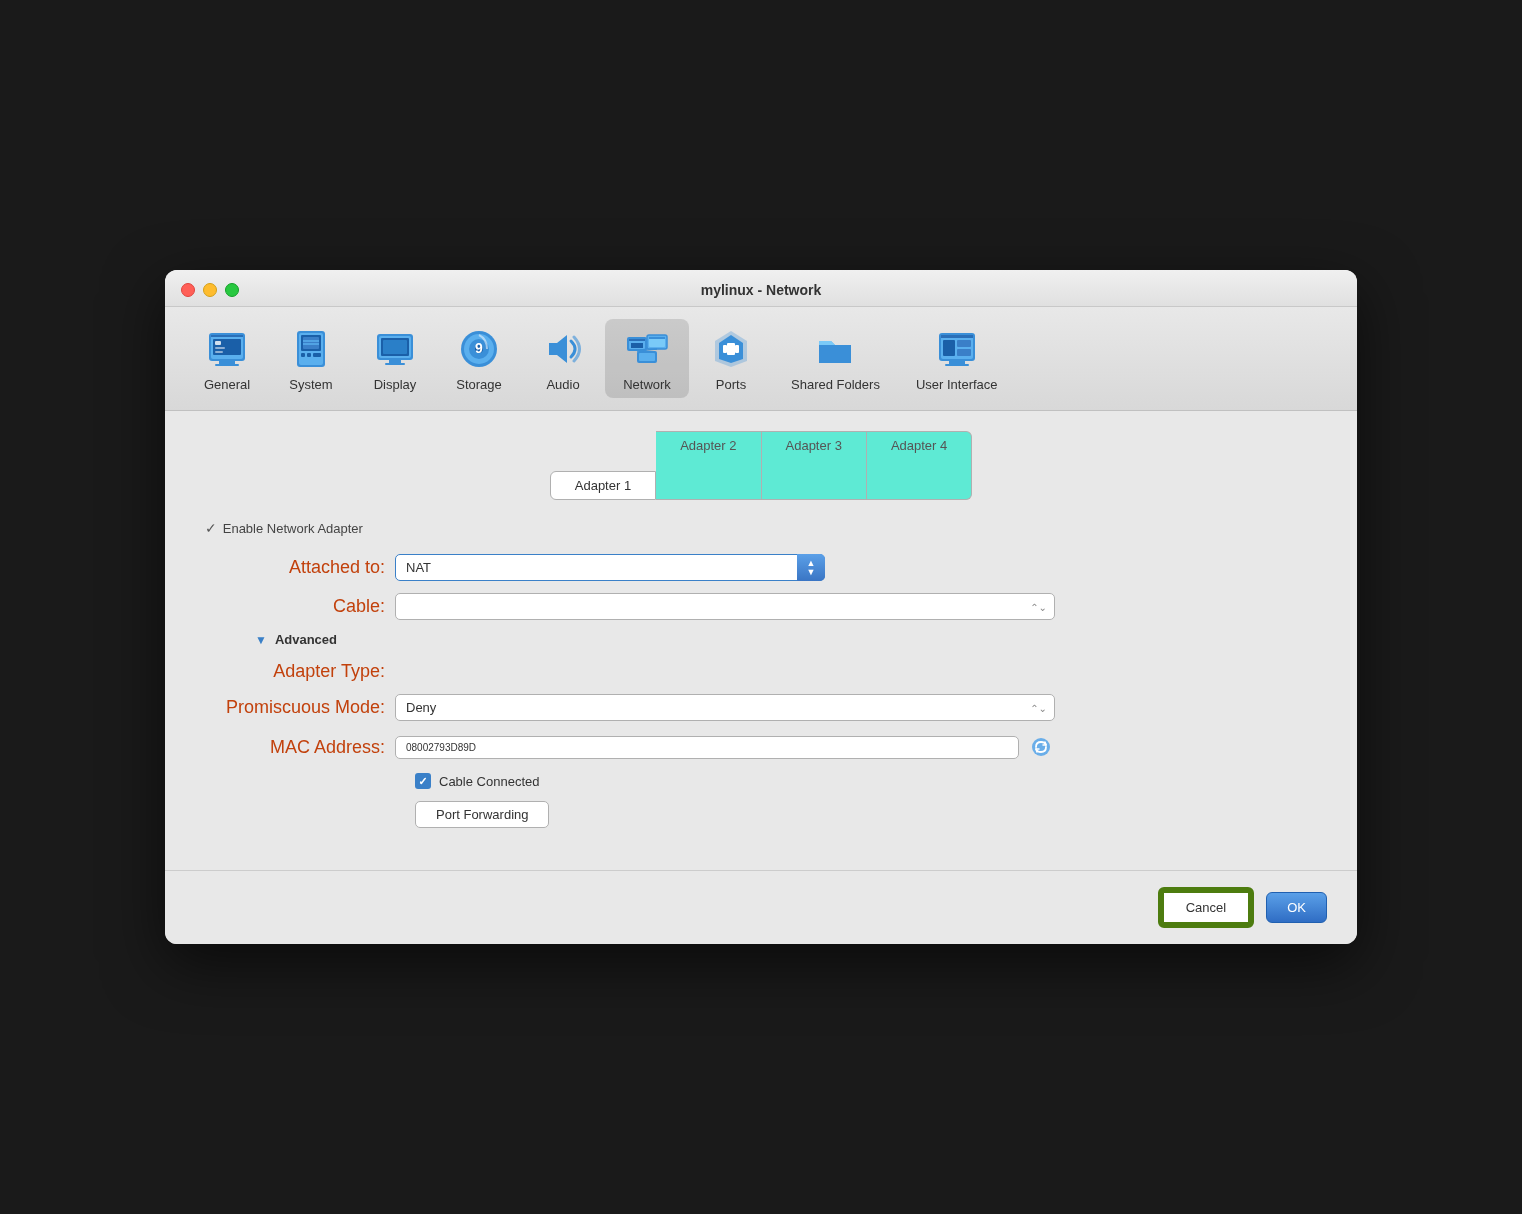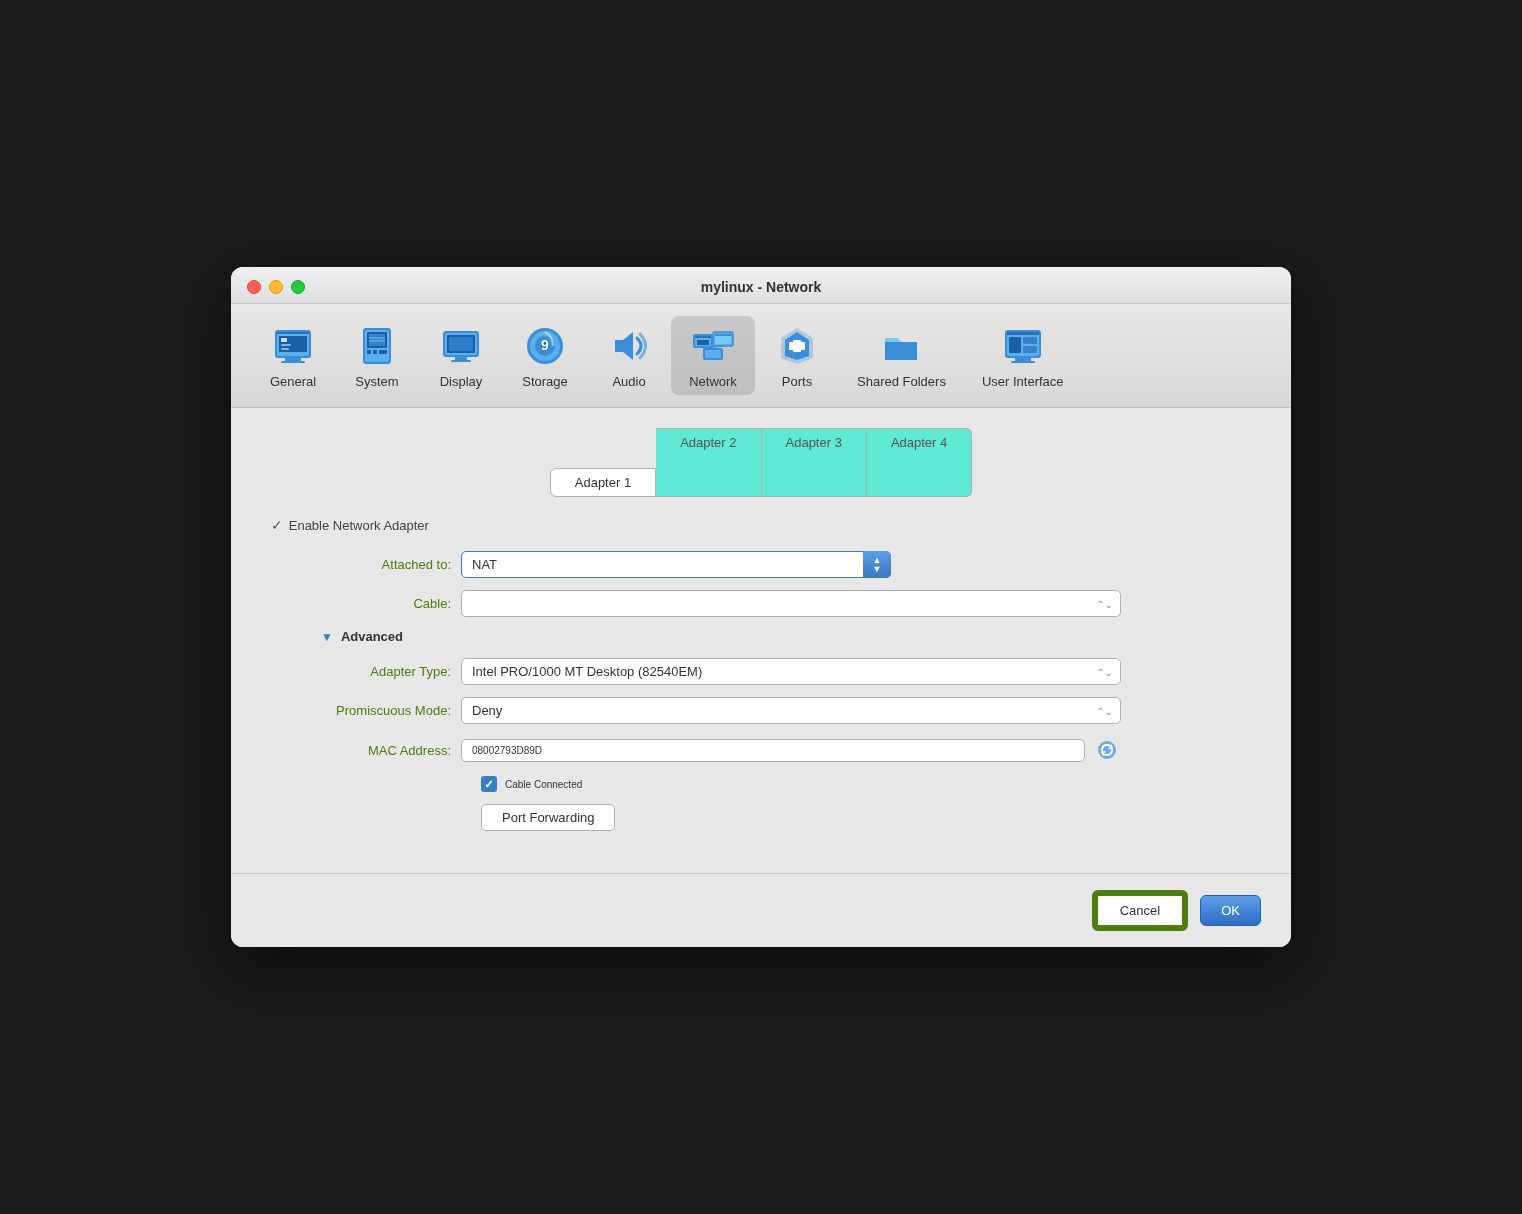--- a/index.html
+++ b/index.html
@@ -7,21 +7,21 @@
       background: #1a1a1a;
       display: flex;
       justify-content: center;
       align-items: center;
       min-height: 100vh;
       font-family: -apple-system, BlinkMacSystemFont, 'Helvetica Neue', Arial, sans-serif;
     }
     .window {
       background: #e8e8e8;
       border-radius: 12px;
-      width: 1060px;
+      width: 1192px;
       box-shadow: 0 20px 60px rgba(0,0,0,0.6);
       overflow: hidden;
     }
     .titlebar {
       background: linear-gradient(to bottom, #f0f0f0, #e0e0e0);
       padding: 12px 16px 8px;
       display: flex;
       align-items: center;
       justify-content: center;
       position: relative;
@@ -134,22 +134,22 @@
       font-size: 13px;
       color: #444;
     }
     .form-row {
       display: flex;
       align-items: center;
       margin-bottom: 12px;
     }
     .form-label {
       text-align: right;
-      font-size: 13px;
-      color: #4d7c0f;
+      font-size: 18px;
+      color: #c2410c;
       width: 200px;
       padding-right: 10px;
       flex-shrink: 0;
     }
     .form-control {
       flex: 1;
       max-width: 660px;
     }
     .select-box {
       width: 100%;
@@ -270,21 +270,21 @@
       justify-content: center;
       flex-shrink: 0;
     }
     .checkbox-blue::after {
       content: '✓';
       color: white;
       font-size: 11px;
       font-weight: bold;
     }
     .cable-label {
-      font-size: 10px;
+      font-size: 13px;
       color: #333;
     }
     .port-fwd-row {
       padding-left: 220px;
       margin-bottom: 12px;
     }
     .port-fwd-btn {
       padding: 5px 20px;
       font-size: 13px;
       background: white;
@@ -524,27 +524,20 @@
         </div>
       </div>
 
       <div class="advanced-header">
         <span class="advanced-arrow">▼</span>
         <span class="advanced-title">Advanced</span>
       </div>
 
       <div class="form-row">
         <label class="form-label">Adapter Type:</label>
-        <div class="form-control">
-          <div class="select-wrapper">
-            <select class="select-box">
-              <option>Intel PRO/1000 MT Desktop (82540EM)</option>
-            </select>
-          </div>
-        </div>
       </div>
 
       <div class="form-row">
         <label class="form-label">Promiscuous Mode:</label>
         <div class="form-control">
           <div class="select-wrapper">
             <select class="select-box">
               <option>Deny</option>
               <option>Allow VMs</option>
               <option>Allow All</option>

